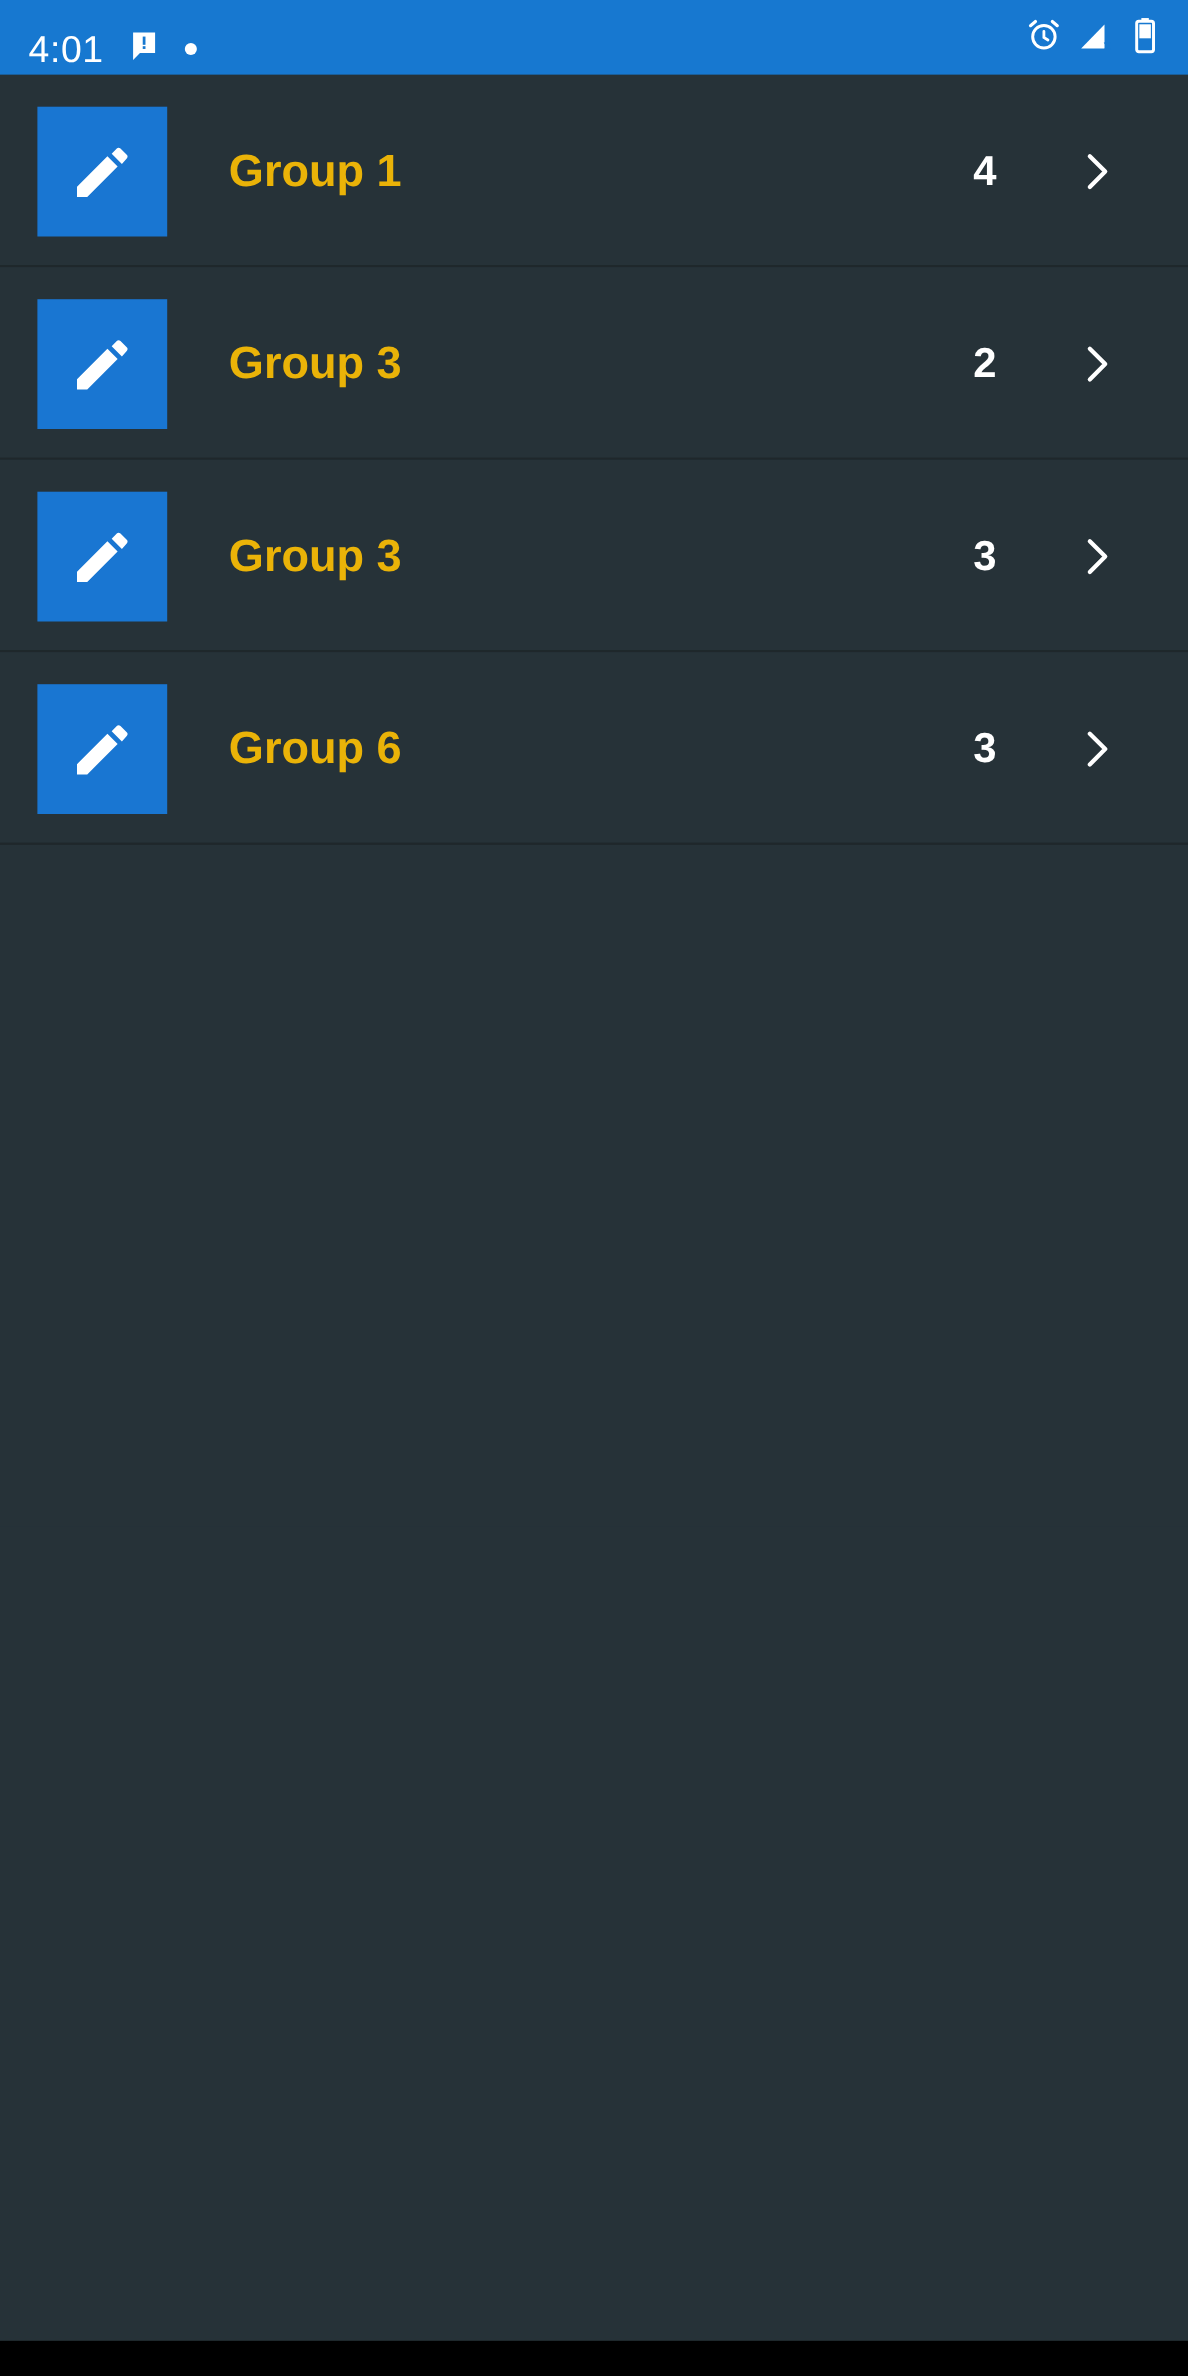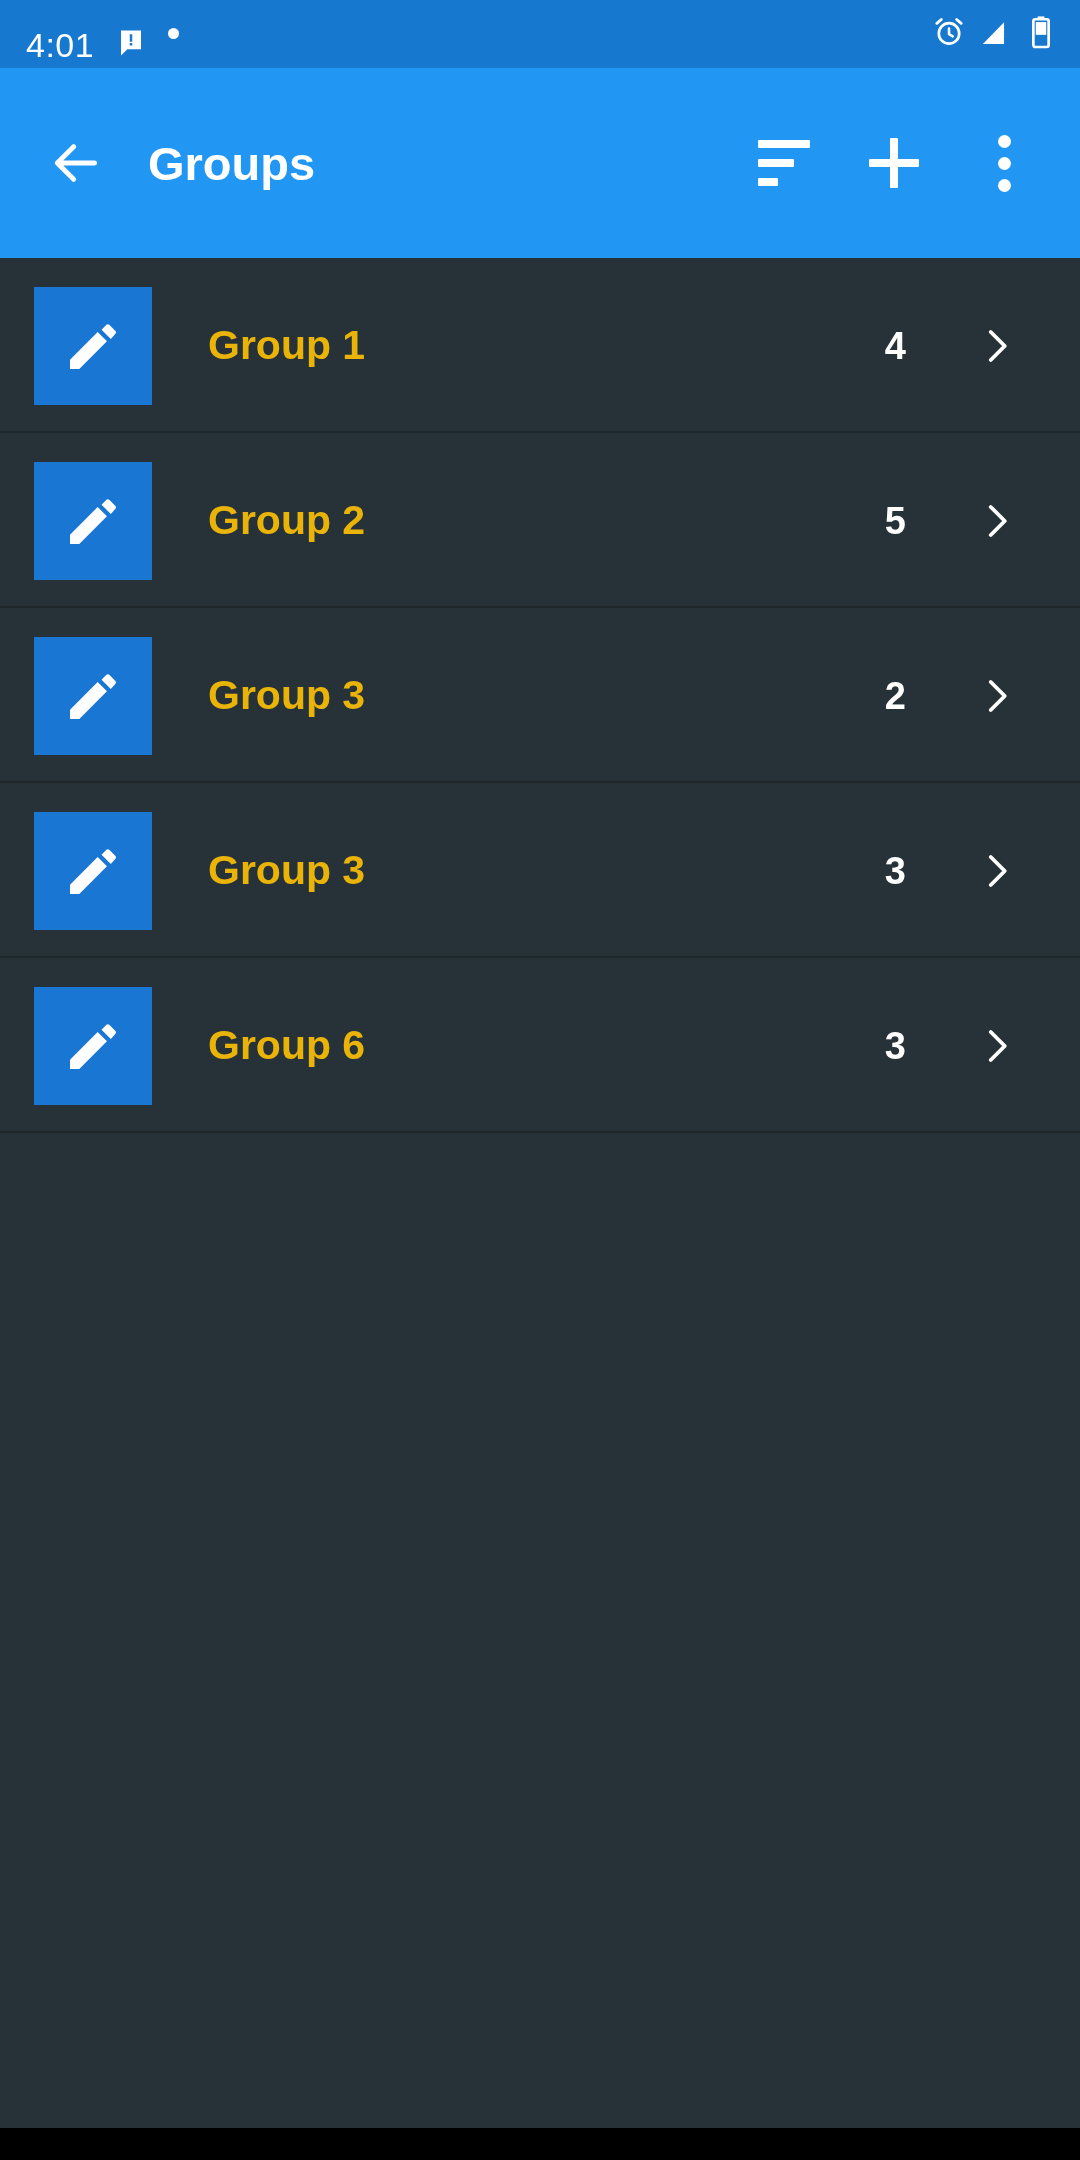--- a/index.html
+++ b/index.html
@@ -9,21 +9,21 @@
     font-family:"Liberation Sans", sans-serif;
     overflow:hidden;
   }
   .phone { position:relative; width:1080px; height:2160px; background:#263238; }
 
   
   .statusbar{
     position:relative; height:68px; background:#1778D0;
     display:flex; align-items:center; padding:0 26px;
   }
-  .sb-left{ display:flex; gap:22px;margin-top:21px; }
+  .sb-left{ display:flex; align-items:center; gap:22px;margin-top:21px; }
   .sb-time{ color:#fff; font-size:34px; font-weight:400; letter-spacing:.5px; line-height:1; }
   .sb-right{ margin-left:auto; display:flex; align-items:center; gap:14px; }
   .sb-dot{ width:11px; height:11px; border-radius:50%; background:#fff; }
   .ico{ display:block; }
 
   
   .appbar{
     height:190px; background:#2196F3;
     display:flex; align-items:center; padding:0 30px 0 34px;
   }
@@ -121,79 +121,38 @@
       <span class="ico">
         <svg width="26" height="34" viewBox="0 0 14 24">
           <rect x="4.6" y="1" width="4.8" height="2.2" fill="#fff"></rect>
           <rect x="1.6" y="3" width="10.8" height="19.6" rx="1.4" fill="none" stroke="#fff" stroke-width="1.9"></rect>
           <rect x="3.3" y="5" width="7.4" height="9" fill="#fff"></rect>
         </svg>
       </span>
     </div>
   </div>
 
-  <div class="appbar">
-    <div class="ab-back">
-      <svg width="56" height="56" viewBox="0 0 24 24">
-        <path d="M20 12H4M11 5l-7 7 7 7" fill="none" stroke="#fff" stroke-width="2.1" stroke-linecap="round" stroke-linejoin="round"></path>
-      </svg>
-    </div>
-    <div class="ab-title">Groups</div>
-    <div class="ab-actions">
-      <div class="ab-btn">
-        <span class="sort-icon">
-            <i></i>
-            <i></i>
-            <i></i>
-          </span>
-      </div>
-      <div class="ab-btn">
-        <span class="plus-icon"></span>
-      </div>
-      <div class="ab-btn">
-        <span class="dots-icon">
-            <i></i>
-            <i></i>
-            <i></i>
-          </span>
-      </div>
-    </div>
-  </div>
 
   <div class="list">
 
     <div class="row">
       <div class="thumb">
         <svg width="62" height="62" viewBox="0 0 24 24">
           <path fill="#fff" d="M3.1 17.3V20.9h3.6L17.4 10.2 13.8 6.6zM20.6 7.4c.4-.4.4-1 0-1.3l-2.2-2.2c-.4-.4-1-.4-1.3 0l-1.8 1.8 3.6 3.6z"></path>
         </svg>
       </div>
       <div class="row-label">Group 1</div>
       <div class="row-count">4</div>
       <div class="row-chevron">
         <svg width="42" height="42" viewBox="0 0 24 24">
           <path d="M9 4l8 8-8 8" fill="none" stroke="#fff" stroke-width="2.2" stroke-linecap="round" stroke-linejoin="round"></path>
         </svg>
       </div>
     </div>
 
-    <div class="row">
-      <div class="thumb">
-        <svg width="62" height="62" viewBox="0 0 24 24">
-          <path fill="#fff" d="M3.1 17.3V20.9h3.6L17.4 10.2 13.8 6.6zM20.6 7.4c.4-.4.4-1 0-1.3l-2.2-2.2c-.4-.4-1-.4-1.3 0l-1.8 1.8 3.6 3.6z"></path>
-        </svg>
-      </div>
-      <div class="row-label">Group 2</div>
-      <div class="row-count">5</div>
-      <div class="row-chevron">
-        <svg width="42" height="42" viewBox="0 0 24 24">
-          <path d="M9 4l8 8-8 8" fill="none" stroke="#fff" stroke-width="2.2" stroke-linecap="round" stroke-linejoin="round"></path>
-        </svg>
-      </div>
-    </div>
 
     <div class="row">
       <div class="thumb">
         <svg width="62" height="62" viewBox="0 0 24 24">
           <path fill="#fff" d="M3.1 17.3V20.9h3.6L17.4 10.2 13.8 6.6zM20.6 7.4c.4-.4.4-1 0-1.3l-2.2-2.2c-.4-.4-1-.4-1.3 0l-1.8 1.8 3.6 3.6z"></path>
         </svg>
       </div>
       <div class="row-label">Group 3</div>
       <div class="row-count">2</div>
       <div class="row-chevron">

